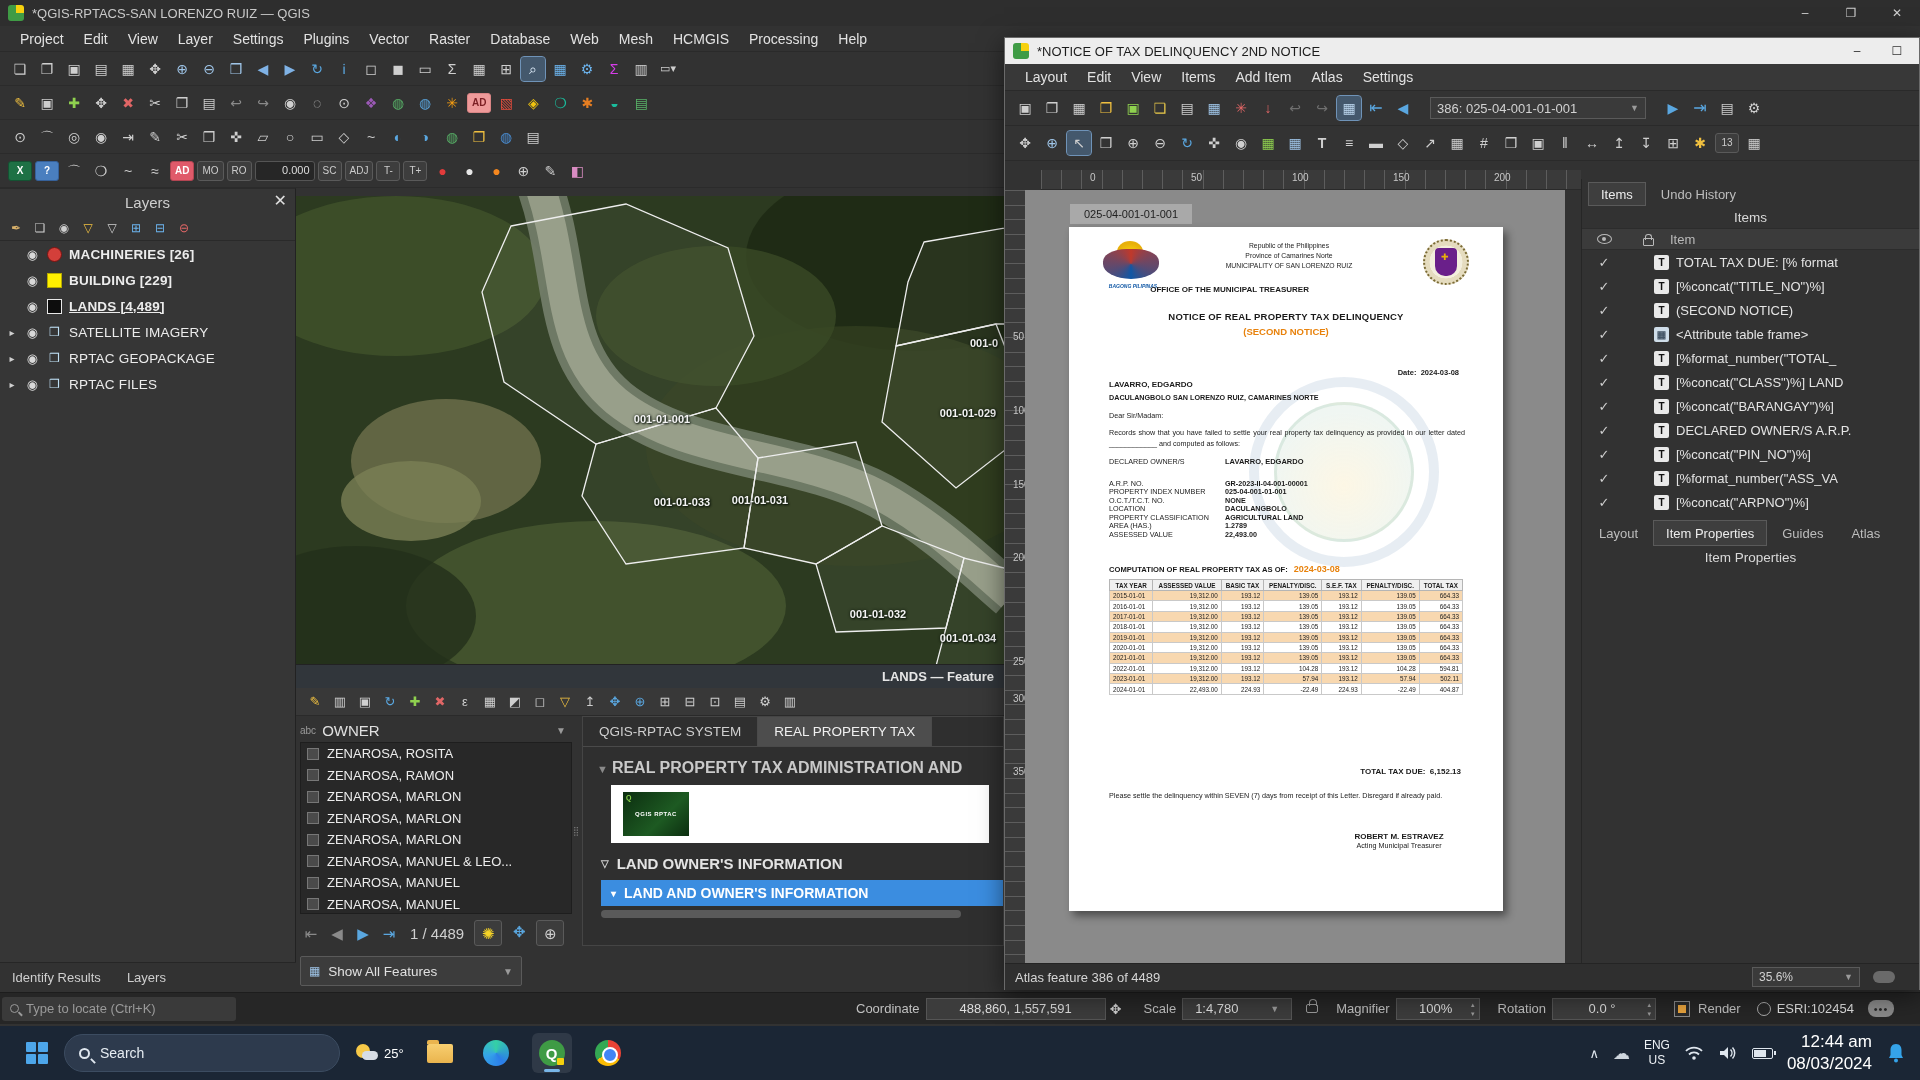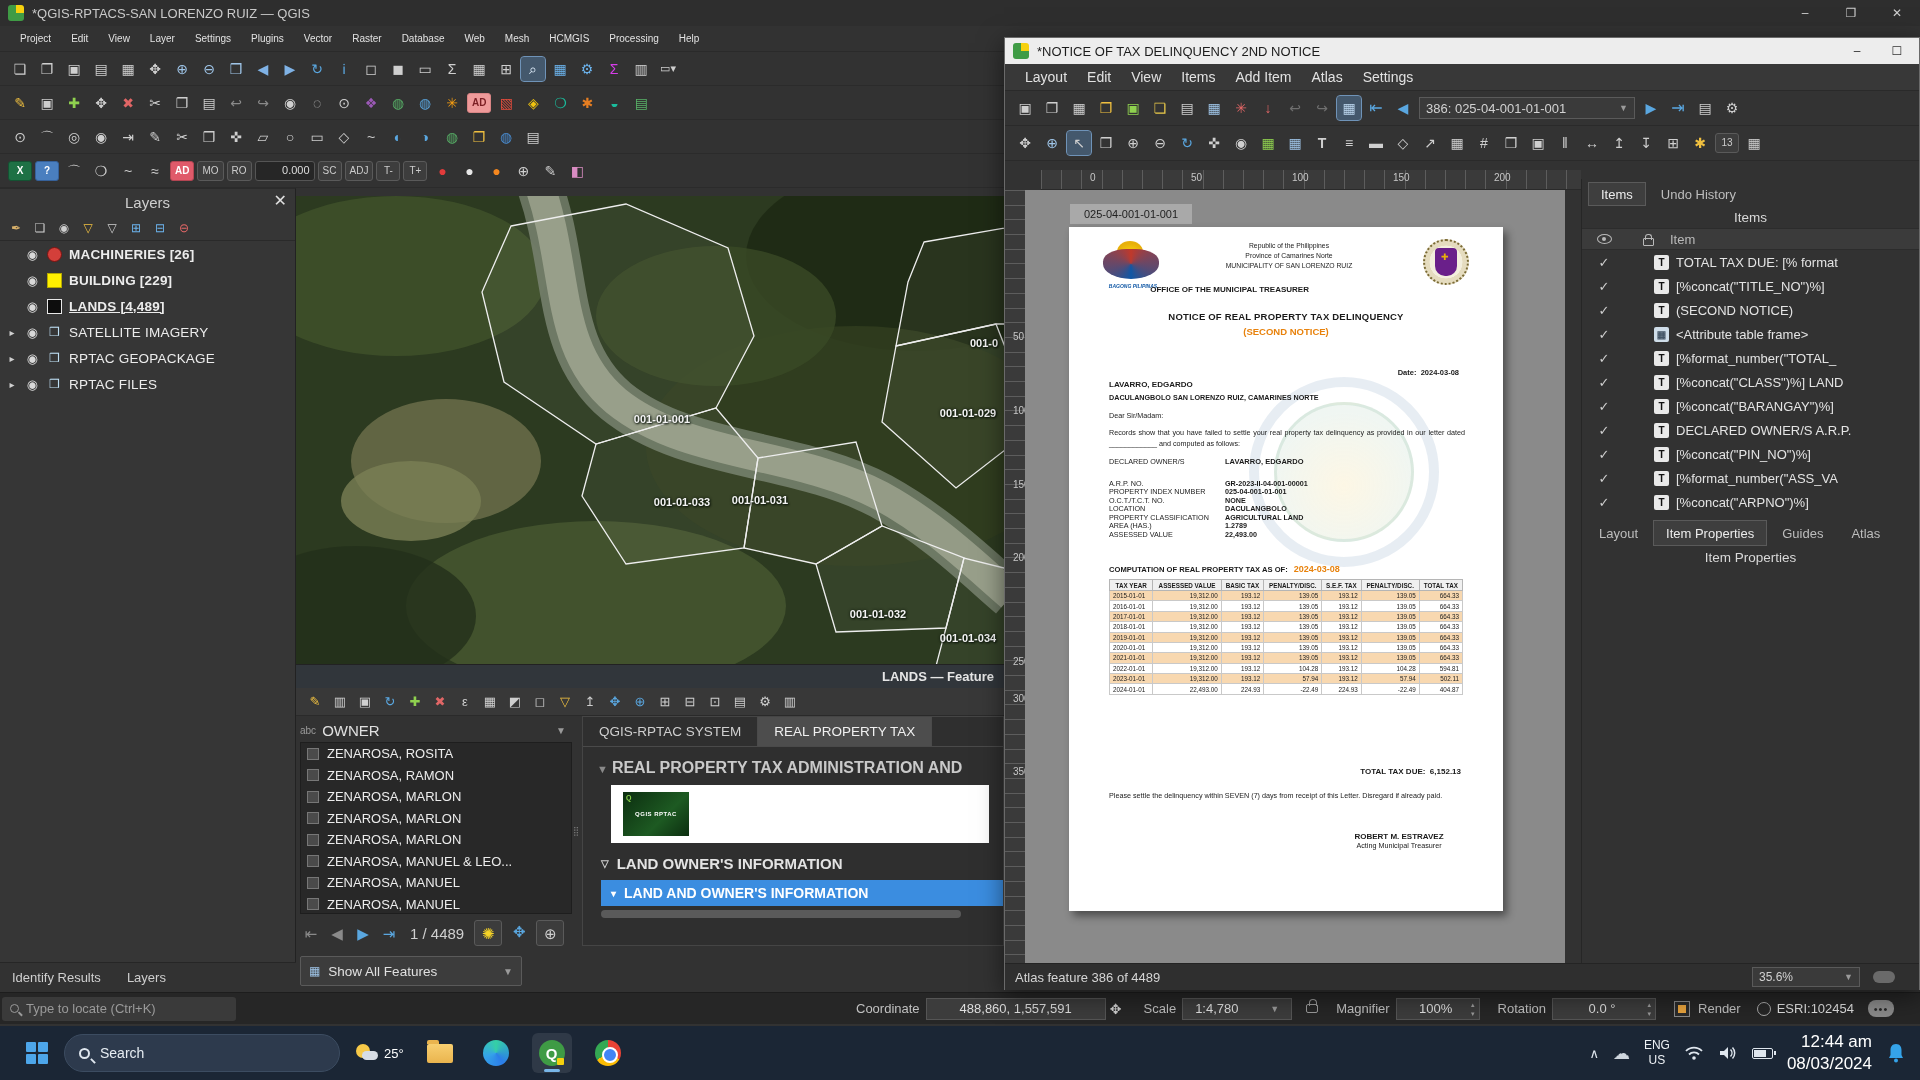--- a/index.html
+++ b/index.html
@@ -6,21 +6,21 @@
   html,body{width:1920px;height:1080px;overflow:hidden}
   body{font-family:"Liberation Sans",sans-serif;background:#323232;position:relative;color:#ddd}
   .abs{position:absolute}
   
   .qgis-titlebar{left:0;top:0;width:1920px;height:26px;background:#2e2e2e;display:flex;align-items:center;padding-left:8px;gap:8px}
   .qgis-titlebar .title{font-size:13px;color:#c9c9c9}
   .appicon{width:16px;height:16px;border-radius:3px;background:conic-gradient(#f6d10e 0 90deg,#3f9b45 90deg 360deg);display:inline-block}
   .win-controls{position:absolute;right:0;top:0;height:26px;display:flex}
   .win-controls span{width:46px;height:26px;display:flex;align-items:center;justify-content:center;color:#cfcfcf;font-size:12px}
   .qgis-menubar{left:0;top:26px;width:1920px;height:26px;background:#323232;display:flex;align-items:center;padding-left:10px;border-bottom:1px solid #2a2a2a}
-  .qgis-menubar .menu-item{padding:3px 10px;font-size:10px;color:#e2e2e2}
+  .qgis-menubar .menu-item{padding:3px 10px;font-size:14px;color:#e2e2e2}
   .tbrow{left:0;width:1010px;height:34px;display:flex;align-items:center;gap:3px;padding-left:8px;background:#323232;border-bottom:1px solid #2b2b2b}
   .icon{display:inline-flex;align-items:center;justify-content:center;min-width:24px;height:24px;color:#cfcfcf;font-size:14px;border-radius:3px;line-height:1}
   .icon.pressed{background:#44586c;outline:1px solid #6f93b8}
   .icon.txtbtn{background:#3d3d3d;border:1px solid #5a5a5a;font-size:10px;height:20px;padding:0 4px;color:#cccccc}
   .icon.inputbox{background:#262626;border:1px solid #555;font-size:11px;height:20px;width:60px;color:#dddddd;justify-content:flex-end;padding-right:4px}
   
   .layers-panel{left:0;top:188px;width:296px;height:774px;background:#363636;border-right:1px solid #222;border-top:1px solid #2b2b2b}
   .lp-header{height:26px;display:flex;align-items:center;justify-content:center;position:relative}
   .lp-header .t{font-size:15px;color:#cfcfcf}
   .lp-close{position:absolute;right:8px;top:2px;font-size:16px;color:#e0e0e0}
@@ -94,21 +94,21 @@
   .bubble{margin-left:14px;margin-right:8px;width:26px;height:17px;background:#8a8a8a;border-radius:8px;color:#262626;display:flex;align-items:center;justify-content:center;font-size:11px;letter-spacing:1px}
   
   .layout-win{left:1004px;top:37px;width:916px;height:953px;background:#323232;border:1px solid #6a6a6a;box-shadow:0 6px 24px rgba(0,0,0,.5)}
   .lw-titlebar{position:absolute;left:0;top:0;width:100%;height:26px;background:#ededed;display:flex;align-items:center;gap:8px;padding-left:8px}
   .lw-titlebar .title{font-size:13px;color:#1c1c1c}
   .lw-controls{position:absolute;right:2px;top:0;height:26px;display:flex}
   .lw-controls span{width:40px;display:flex;align-items:center;justify-content:center;color:#333;font-size:12px}
   .lw-menubar{position:absolute;left:0;top:26px;width:100%;height:27px;background:#383838;display:flex;align-items:center;padding-left:10px;border-bottom:1px solid #2a2a2a}
   .lw-menubar .menu-item{padding:3px 10px;font-size:14px;color:#e2e2e2}
   .lw-tb{position:absolute;left:0;width:100%;height:35px;display:flex;align-items:center;gap:3px;padding-left:8px;background:#333;border-bottom:1px solid #2a2a2a}
-  .atlas-combo{width:216px;height:22px;background:#3a3a3a;border:1px solid #5a5a5a;display:flex;align-items:center;justify-content:space-between;padding:0 6px;font-size:13px;color:#d2d2d2;margin:0 1px}
+  .atlas-combo{width:216px;height:22px;background:#3a3a3a;border:1px solid #5a5a5a;display:flex;align-items:center;justify-content:space-between;padding:0 6px;font-size:13px;color:#d2d2d2;margin:0 12px}
   .atlas-combo .dd{font-size:9px;color:#9a9a9a}
   .hruler{position:absolute;left:36px;top:132px;width:540px;height:20px;background:#3a3a3a;border-bottom:1px solid #2a2a2a;background-image:repeating-linear-gradient(to right,#5d5d5d 0 1px,transparent 1px 20.2px)}
   .hruler span{position:absolute;top:2px;font-size:10px;color:#c7c7c7;transform:translateX(2px)}
   .vruler{position:absolute;left:0;top:152px;width:36px;height:773px;background:#3a3a3a;border-right:1px solid #2a2a2a;background-image:repeating-linear-gradient(to bottom,#5d5d5d 0 1px,transparent 1px 14.7px)}
   .vruler span{position:absolute;left:8px;font-size:10px;color:#c7c7c7}
   .lw-canvas{position:absolute;left:20px;top:152px;width:540px;height:773px;background:#8a8a8a;overflow:hidden}
   .page-tab{position:absolute;left:44px;top:13px;width:124px;height:22px;background:#a9a9a9;border:1px solid #8a8a8a;color:#222;font-size:11px;display:flex;align-items:center;justify-content:center}
   .lw-statusbar{position:absolute;left:0;top:925px;width:100%;height:27px;background:#2f2f2f;border-top:1px solid #242424;display:flex;align-items:center;font-size:13px;color:#d5d5d5;padding-left:10px}
   .zoom-combo{position:absolute;left:747px;top:3px;width:108px;height:20px;background:#3a3a3a;border:1px solid #5a5a5a;display:flex;align-items:center;justify-content:space-between;padding:0 6px;font-size:12px;color:#d2d2d2}
   .zoom-slider{position:absolute;left:868px;top:7px;width:22px;height:12px;background:#6a6a6a;border-radius:6px}

